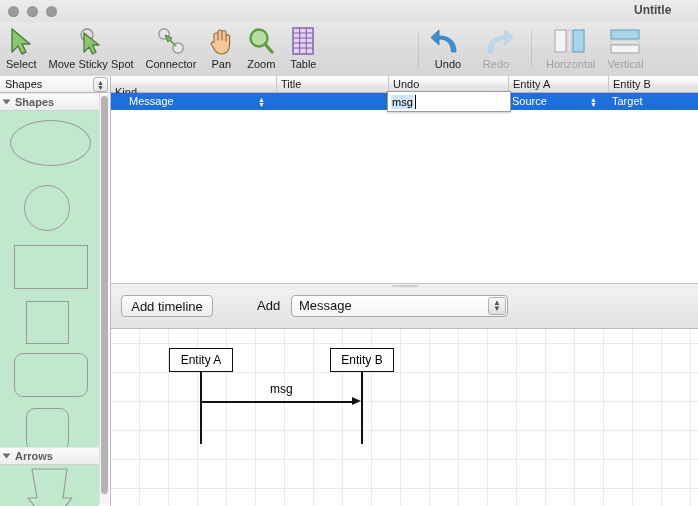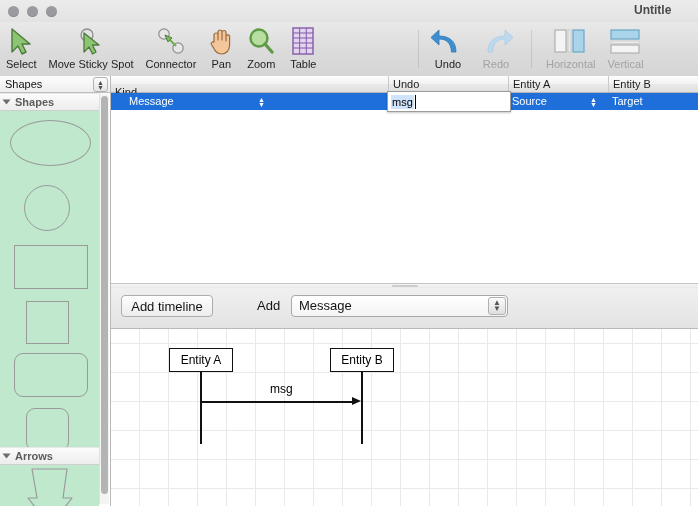--- a/index.html
+++ b/index.html
@@ -379,20 +379,21 @@
 
     <div class="sb-scroll">
       <div class="sb-thumb"></div>
     </div>
   </div>
 
   <div class="table-area">
 
     <div class="thead">
       <div class="th first" style="left:0px;width:165px;">Kind</div>
+      <div class="th" style="left:165px;width:112px;">Title</div>
       <div class="th" style="left:277px;width:120px;">Undo</div>
       <div class="th" style="left:397px;width:100px;">Entity A</div>
       <div class="th" style="left:497px;width:90px;">Entity B</div>
     </div>
 
     <div class="row">
       <div class="cell" style="left:14px;width:140px;">Message</div>
       <div class="cell-stepper" style="left:146px;">
         <span>▲</span>
           <span>▼</span>

